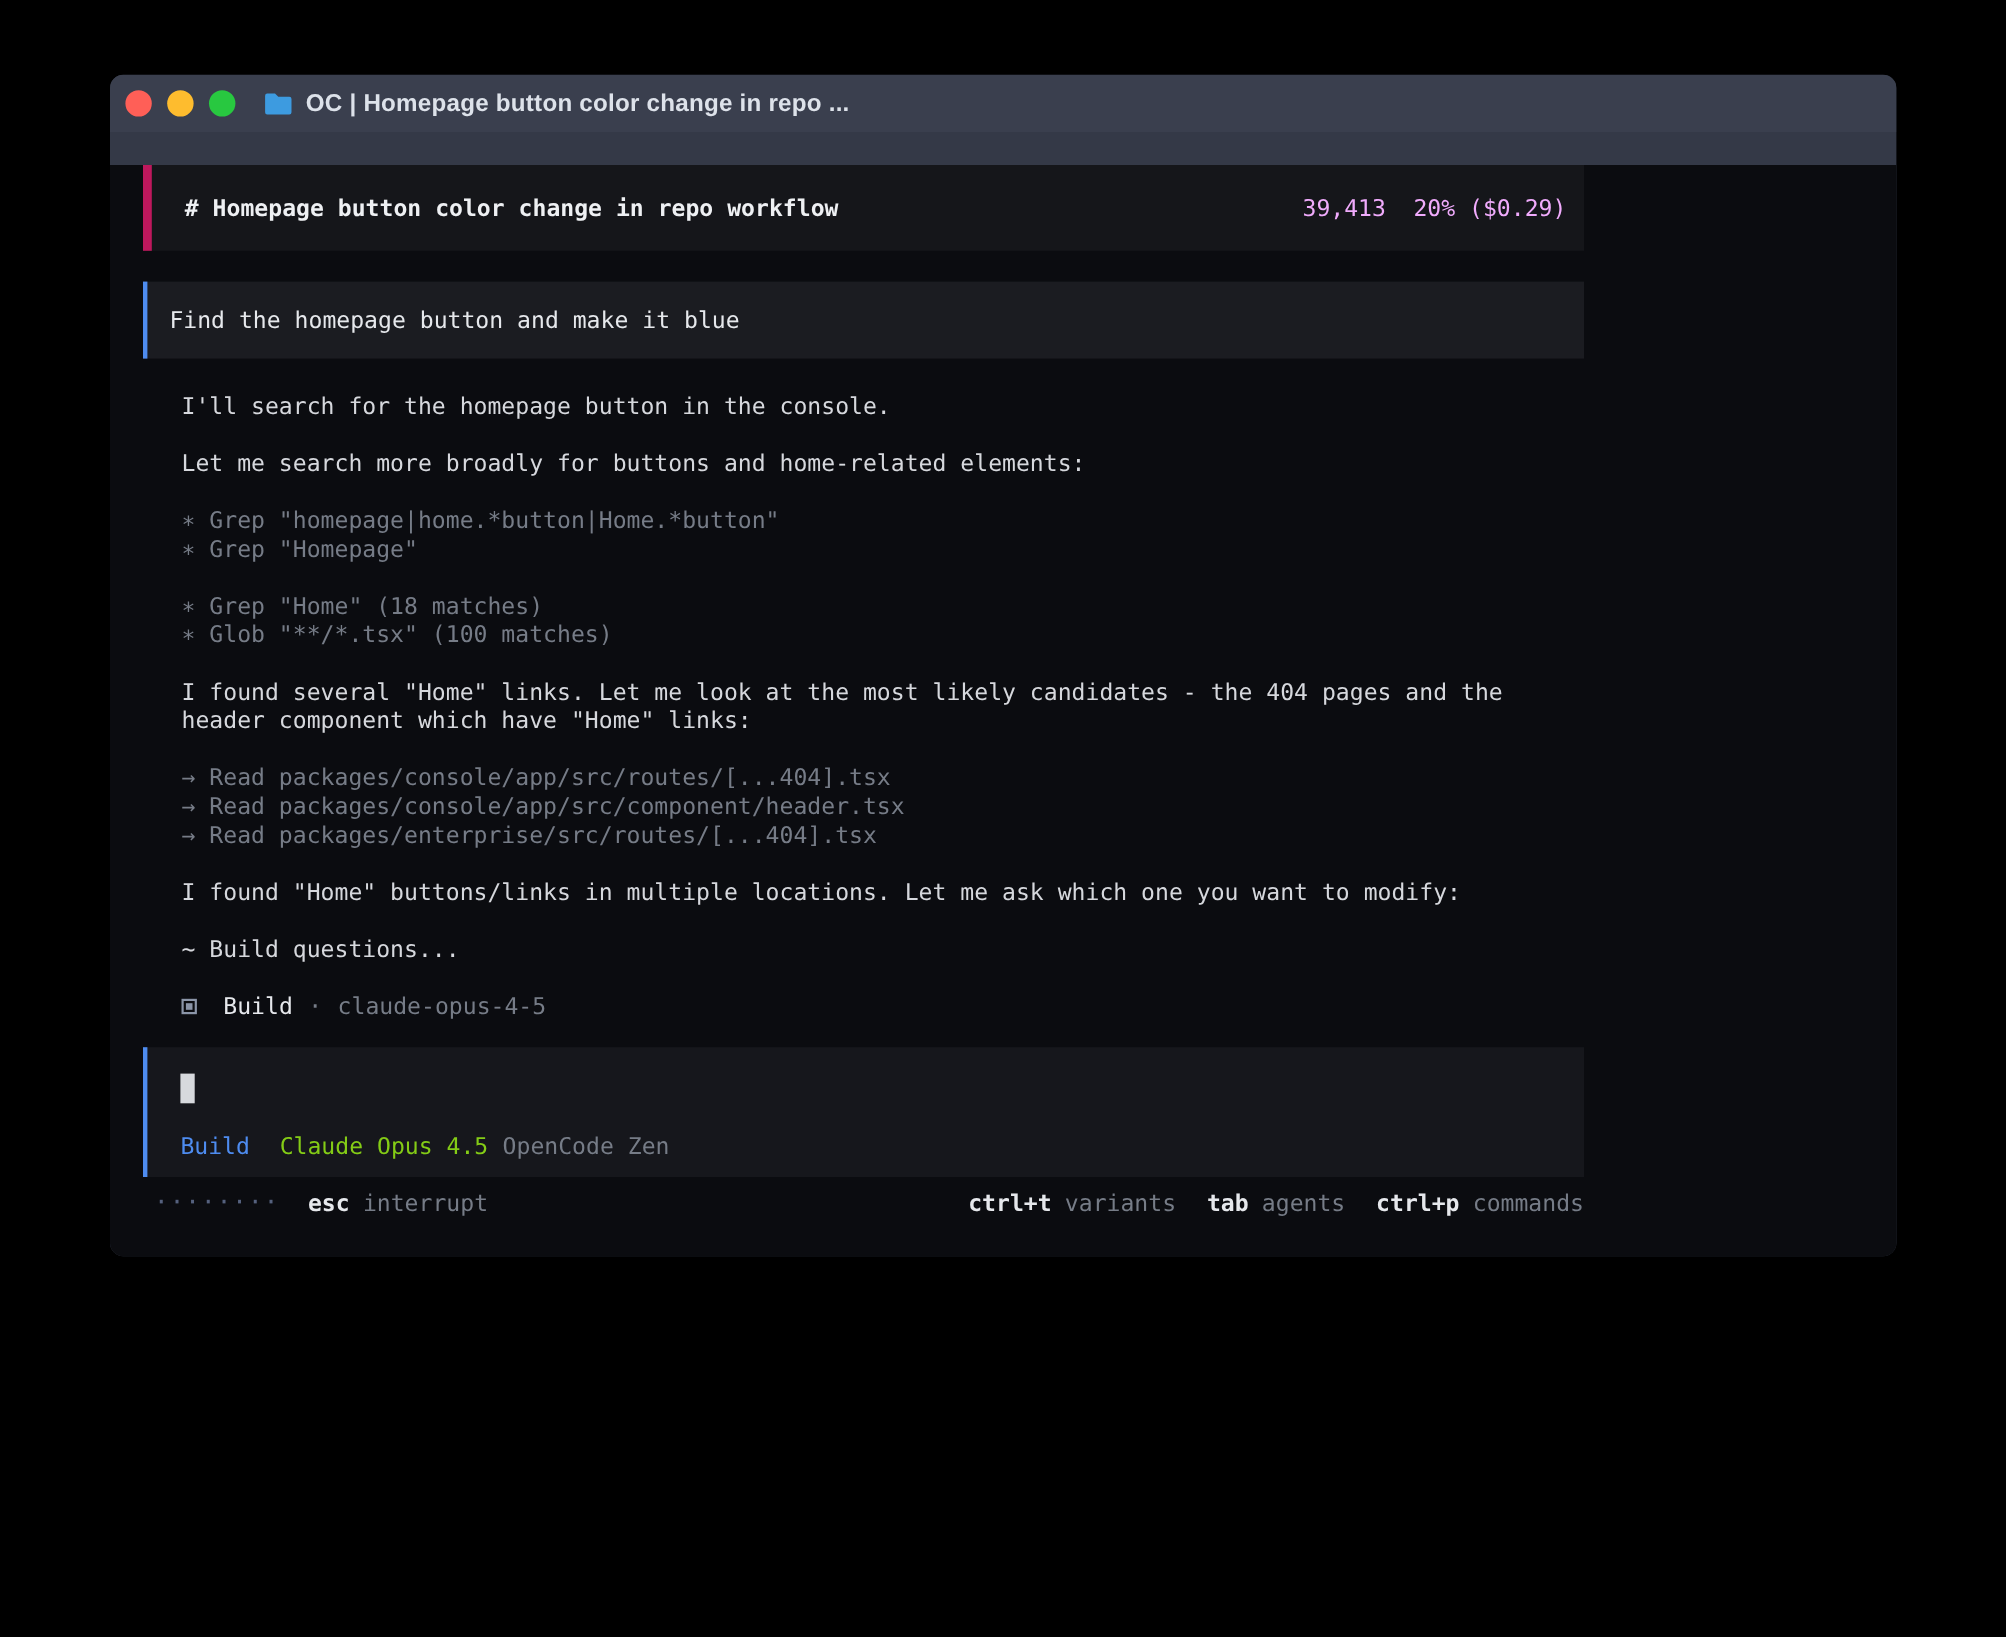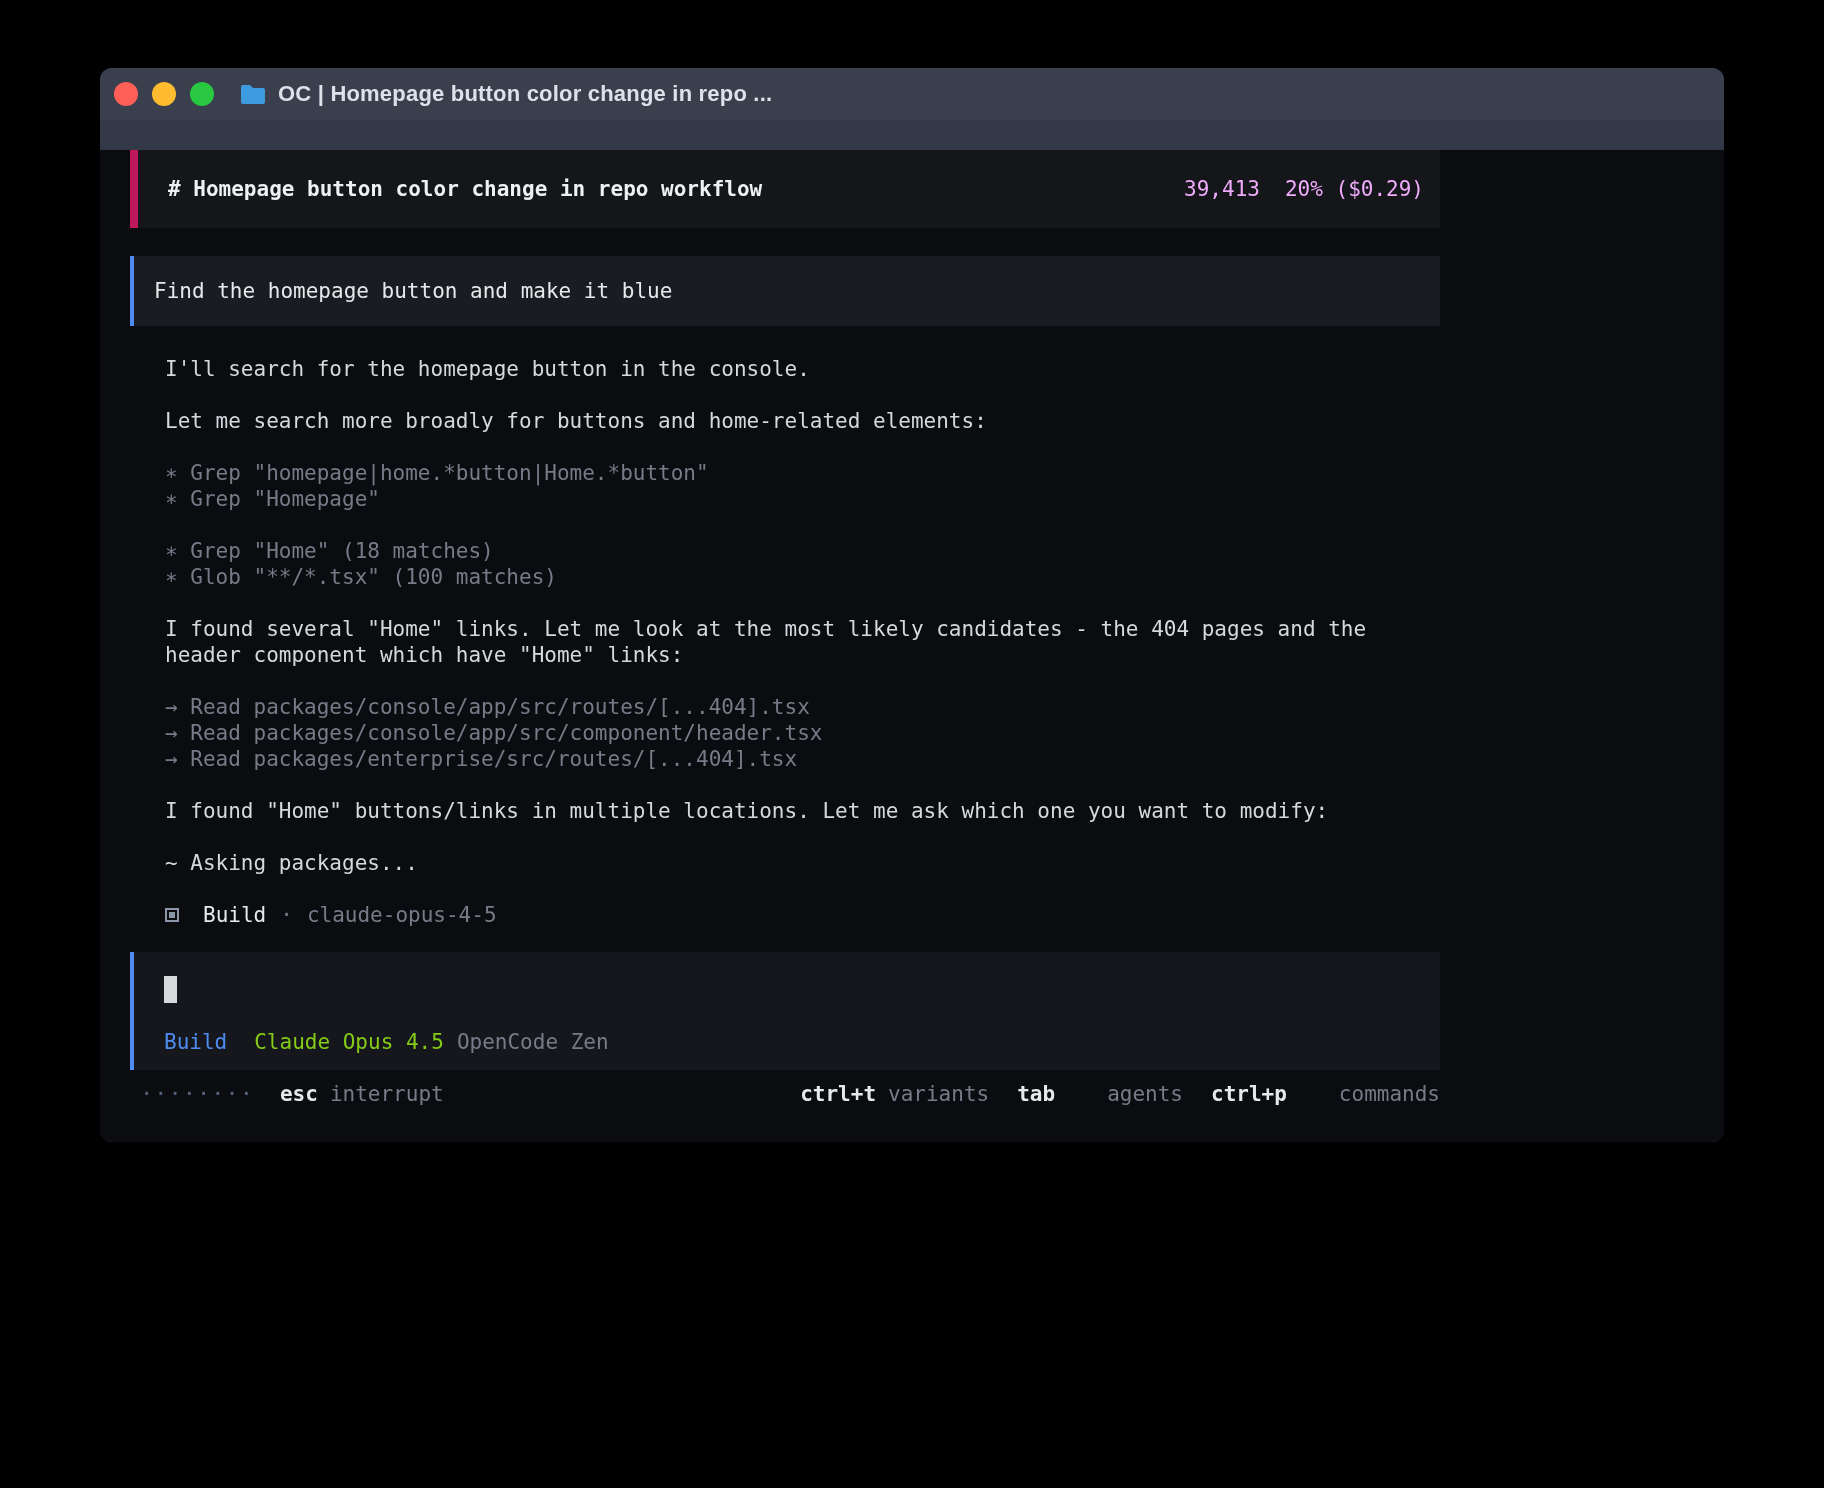--- a/index.html
+++ b/index.html
@@ -77,21 +77,21 @@
     margin-top:10px; display:flex; align-items:center; width:1310px;
     padding-left:10px; height:28px;
   }
   .spinner { color:#55617e; letter-spacing:1px; font-size:22px; }
   .key { color:#e6e8ec; font-weight:bold; }
   .hint { color:#767c87; }
   .esc-key { margin-left:26px; }
   .esc-hint { margin-left:12px; }
   .footer-right { margin-left:auto; display:flex; align-items:center; }
   .pair { display:flex; }
-  .pair + .pair { margin-left:28px;gap:40px; }
+  .pair + .pair { margin-left:28px; }
   .pair .hint { margin-left:12px; }
 </style>
 </head>
 <body>
 
 <div class="window">
   <div class="titlebar">
     <div class="traffic">
       <div class="light red"></div>
       <div class="light yellow"></div>
@@ -140,21 +140,21 @@
         </div>
         <div class="block">
           <div class="line tool">→ Read packages/console/app/src/routes/[...404].tsx</div>
           <div class="line tool">→ Read packages/console/app/src/component/header.tsx</div>
           <div class="line tool">→ Read packages/enterprise/src/routes/[...404].tsx</div>
         </div>
         <div class="block">
           <div class="line">I found "Home" buttons/links in multiple locations. Let me ask which one you want to modify:</div>
         </div>
         <div class="block">
-          <div class="line">~ Asking packages...</div>
+          <div class="line">~ Build questions...</div>
         </div>
         <div class="block">
           <div class="line agent-line">
             <span class="agent-icon"></span>
             <span class="agent-name">Build</span>
             <span class="agent-sep">·</span>
             <span class="agent-model">claude-opus-4-5</span>
           </div>
         </div>
       </div>

